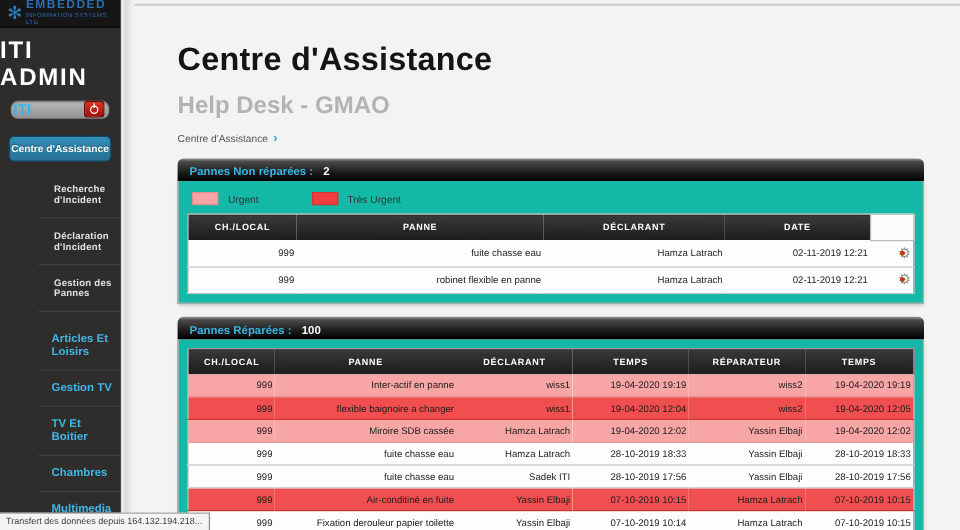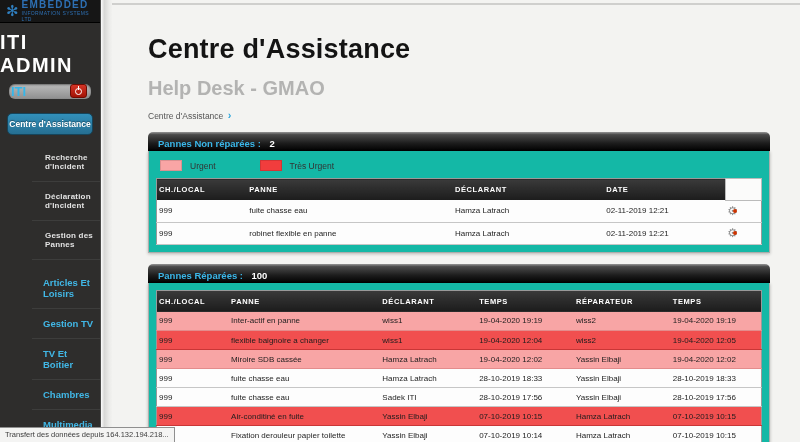--- a/index.html
+++ b/index.html
@@ -44,23 +44,23 @@
   .panel-count { color:#fff; font-size:9.5px; font-weight:bold; margin-left:4px; }
   .panel-body { background:#14b8a6; border:1px solid #adadab; border-top:none; padding:7px; box-shadow:0 1px 3px rgba(0,0,0,.25); }
 
   .legend { display:flex; align-items:center; margin:2px 0 7px 4px; }
   .swatch { width:22px; height:11px; margin-right:8px; border:1px solid rgba(0,0,0,.12); }
   .swatch-pink { background:#f9a5a5; }
   .swatch-red { background:#f13d3d; }
   .legend-label { font-size:8.5px; color:#333; margin-right:44px; }
 
   table.tbl { width:100%; border-collapse:collapse; table-layout:fixed; border:1px solid #999; background:#fff; }
-  .tbl thead th { background:linear-gradient(#3a3a3a,#1c1c1c); color:#fff; font-size:7.5px; font-weight:bold; letter-spacing:.6px; padding:6px 2px; text-align:left;margin-top:12px; }
+  .tbl thead th { background:linear-gradient(#3a3a3a,#1c1c1c); color:#fff; font-size:7.5px; font-weight:bold; letter-spacing:.6px; padding:6px 2px; text-align:center;margin-top:12px; }
   .tbl thead th.gear-th { background:#fbfbfa; border:1px solid #bbb; }
-  .tbl td { text-align:left; font-size:8px; color:#1d1d1d; padding:0 2px; border-bottom:1px solid #c6c6c6; background:#fdfdfd; overflow:hidden; white-space:nowrap; }
+  .tbl td { text-align:right; font-size:8px; color:#1d1d1d; padding:0 2px; border-bottom:1px solid #c6c6c6; background:#fdfdfd; overflow:hidden; white-space:nowrap; }
   .tbl1 td { height:22px; }
   .tbl2 td { height:19px; }
   .tbl1 th:nth-child(1){width:15%;} .tbl1 th:nth-child(2){width:34%;} .tbl1 th:nth-child(3){width:25%;} .tbl1 th:nth-child(4){width:20%;} .tbl1 th:nth-child(5){width:36px;}
   .tbl2 th:nth-child(1){width:12%;} .tbl2 th:nth-child(2){width:25%;} .tbl2 th:nth-child(3){width:16%;} .tbl2 th:nth-child(4){width:16%;} .tbl2 th:nth-child(5){width:16%;} .tbl2 th:nth-child(6){width:15%;}
   tr.v-pink td { background:#f8a5a5; border-bottom-color:#e38c8c; }
   tr.v-red td { background:#f14f4f; border-bottom-color:#c93636; }
 
   .gear { display:inline-block; position:relative; width:15px; height:15px; font-size:12px; line-height:15px; color:#8f8f8f; font-family:"DejaVu Sans",sans-serif; cursor:pointer; }
   .gear::after { content:''; position:absolute; width:4px; height:4px; background:#cc3300; border-radius:50%; left:50%; top:52%; transform:translate(-50%,-50%); }
 

